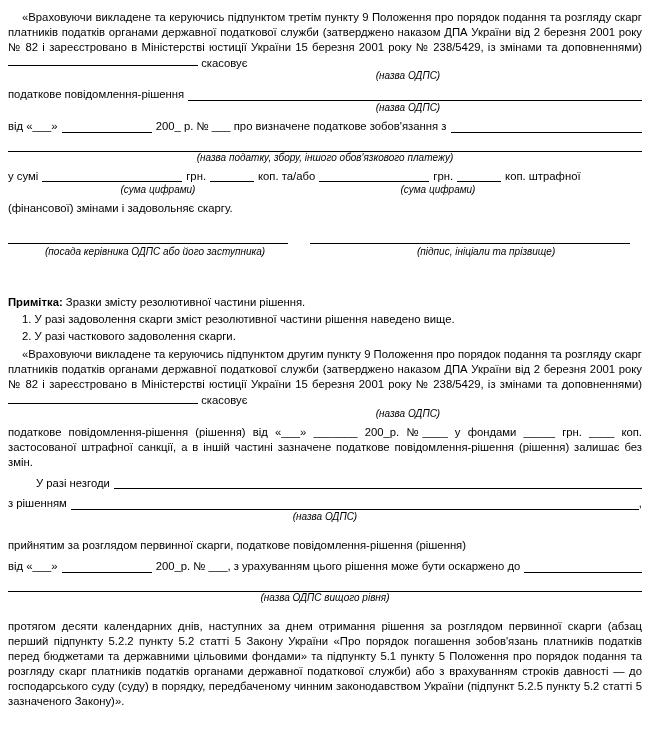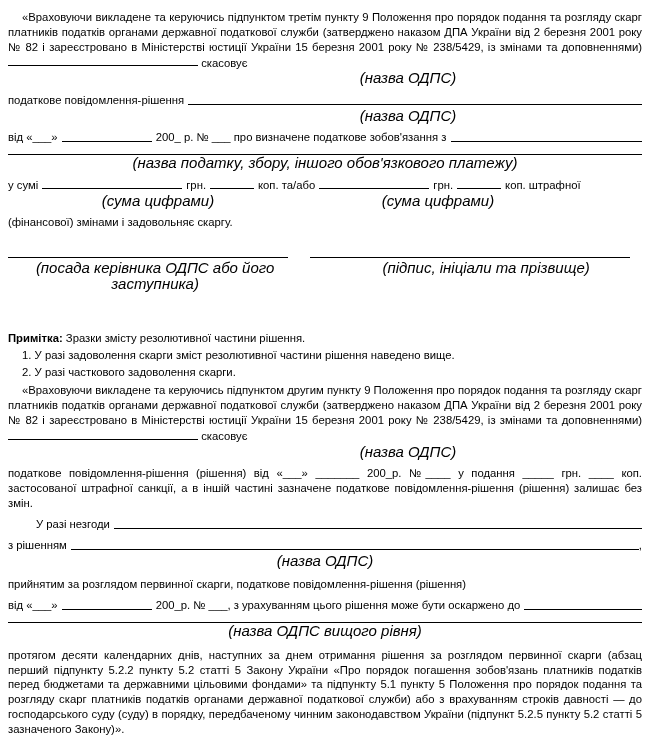--- a/index.html
+++ b/index.html
@@ -31,45 +31,45 @@
     text-indent: 14px;
   }
   .blank {
     display: inline-block;
     border-bottom: 1px solid #000;
     vertical-align: baseline;
     height: 0.95em;
   }
   .caption {
     font-style: italic;
-    font-size: 15px;
+    font-size: 10px;
     text-align: center;
     line-height: 1.1;
   }
   .cap-row {
     display: flex;
     width: 100%;
   }
   .row {
     display: flex;
-    align-items: flex-start;
+    align-items: center;
     width: 100%;
   }
   .grow {
     flex: 1 1 auto;
     border-bottom: 1px solid #000;
     height: 0.95em;
   }
   .bold {
     font-weight: bold;
   }
   .sp2 { margin-top: 2px; gap: 28px; }
   .sp4 { margin-top: 4px; }
   .sp6 { margin-top: 6px; }
-  .sp8 { margin-top: 8px; }
+  .sp8 { margin-top: 16px; }
   .sp16 { margin-top: 16px; }
   .nowrap { white-space: nowrap; }
   .line-full {
     border-bottom: 1px solid #000;
     height: 1px;
     width: 100%;
   }
 </style>
 </head>
 <body>
@@ -126,21 +126,21 @@
   <div class="sp16" style="margin-top:38px">
     <span class="bold">Примітка:</span>
     <span>Зразки змісту резолютивної частини рішення.</span>
   </div>
   <div class="sp2 indent">1. У разі задоволення скарги зміст резолютивної частини рішення наведено вище.</div>
   <div class="sp2 indent">2. У разі часткового задоволення скарги.</div>
 
   <p class="para indent sp4"><span>«Враховуючи викладене та керуючись підпунктом другим пункту 9 Положення про порядок подання та розгляду скарг платників податків органами державної податкової служби (затверджено наказом ДПА України від 2 березня 2001 року № 82 і зареєстровано в Міністерстві юстиції України 15 березня 2001 року № 238/5429, із змінами та доповненнями)</span> <span class="blank" style="width:190px"></span> <span>скасовує</span></p>
   <div class="caption" style="margin-left:300px; width:200px; text-align:center;">(назва ОДПС)</div>
 
-  <p class="para sp6">податкове повідомлення-рішення (рішення) від «___» _______ 200_р. №____ у подання _____ грн. ____ коп. застосованої штрафної санкції, а в іншій частині зазначене податкове повідомлення-рішення (рішення) залишає без змін.</p>
+  <p class="para sp6">податкове повідомлення-рішення (рішення) від «___» _______ 200_р. №____ у фондами _____ грн. ____ коп. застосованої штрафної санкції, а в іншій частині зазначене податкове повідомлення-рішення (рішення) залишає без змін.</p>
 
   <div class="row sp6">
     <span class="nowrap indent" style="text-indent:14px; padding-left:14px">У разі незгоди</span>
     <span class="grow" style="margin-left:4px"></span>
   </div>
 
   <div class="row sp6">
     <span class="nowrap">з рішенням</span>
     <span class="grow" style="margin-left:4px"></span>
     <span class="nowrap">,</span>

